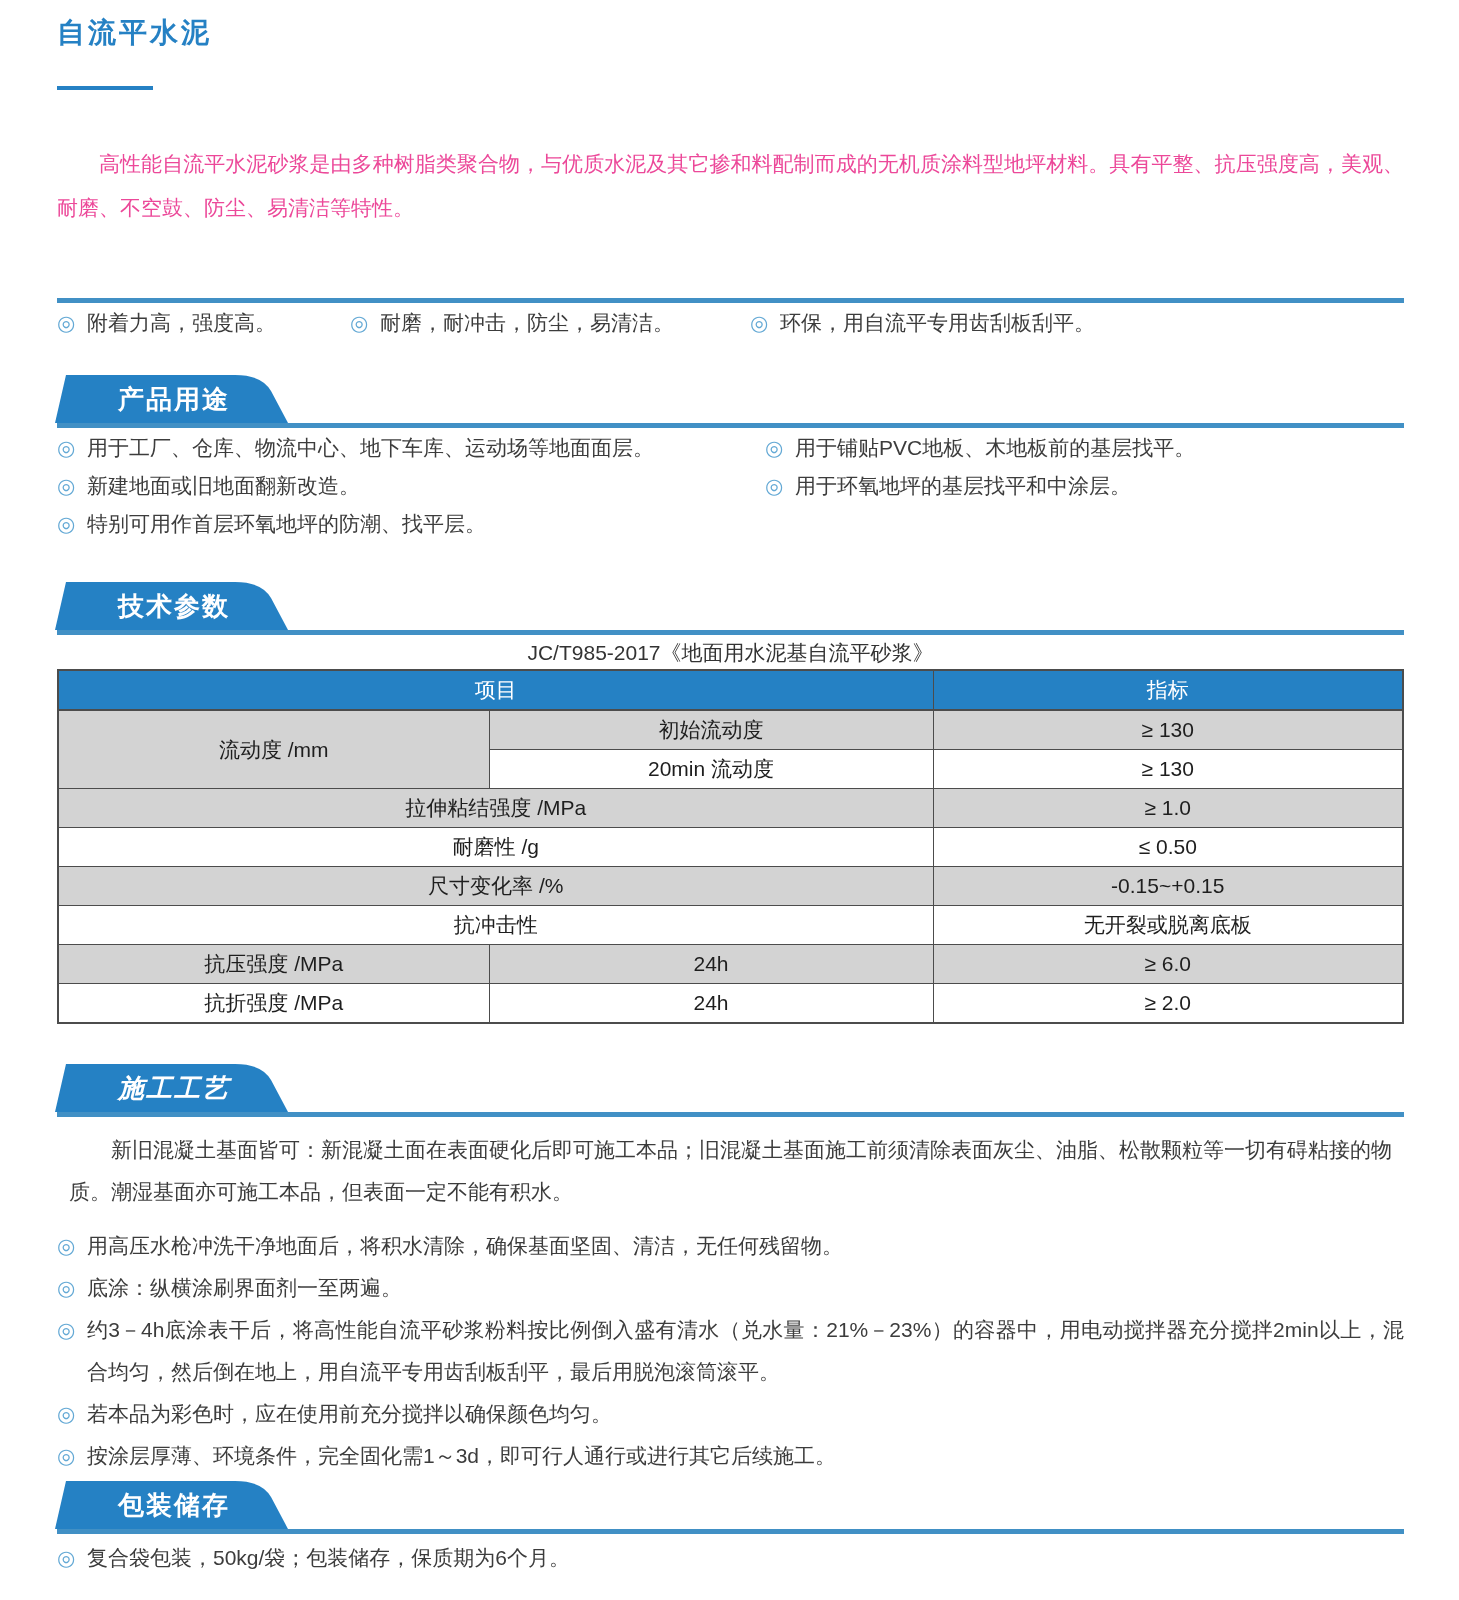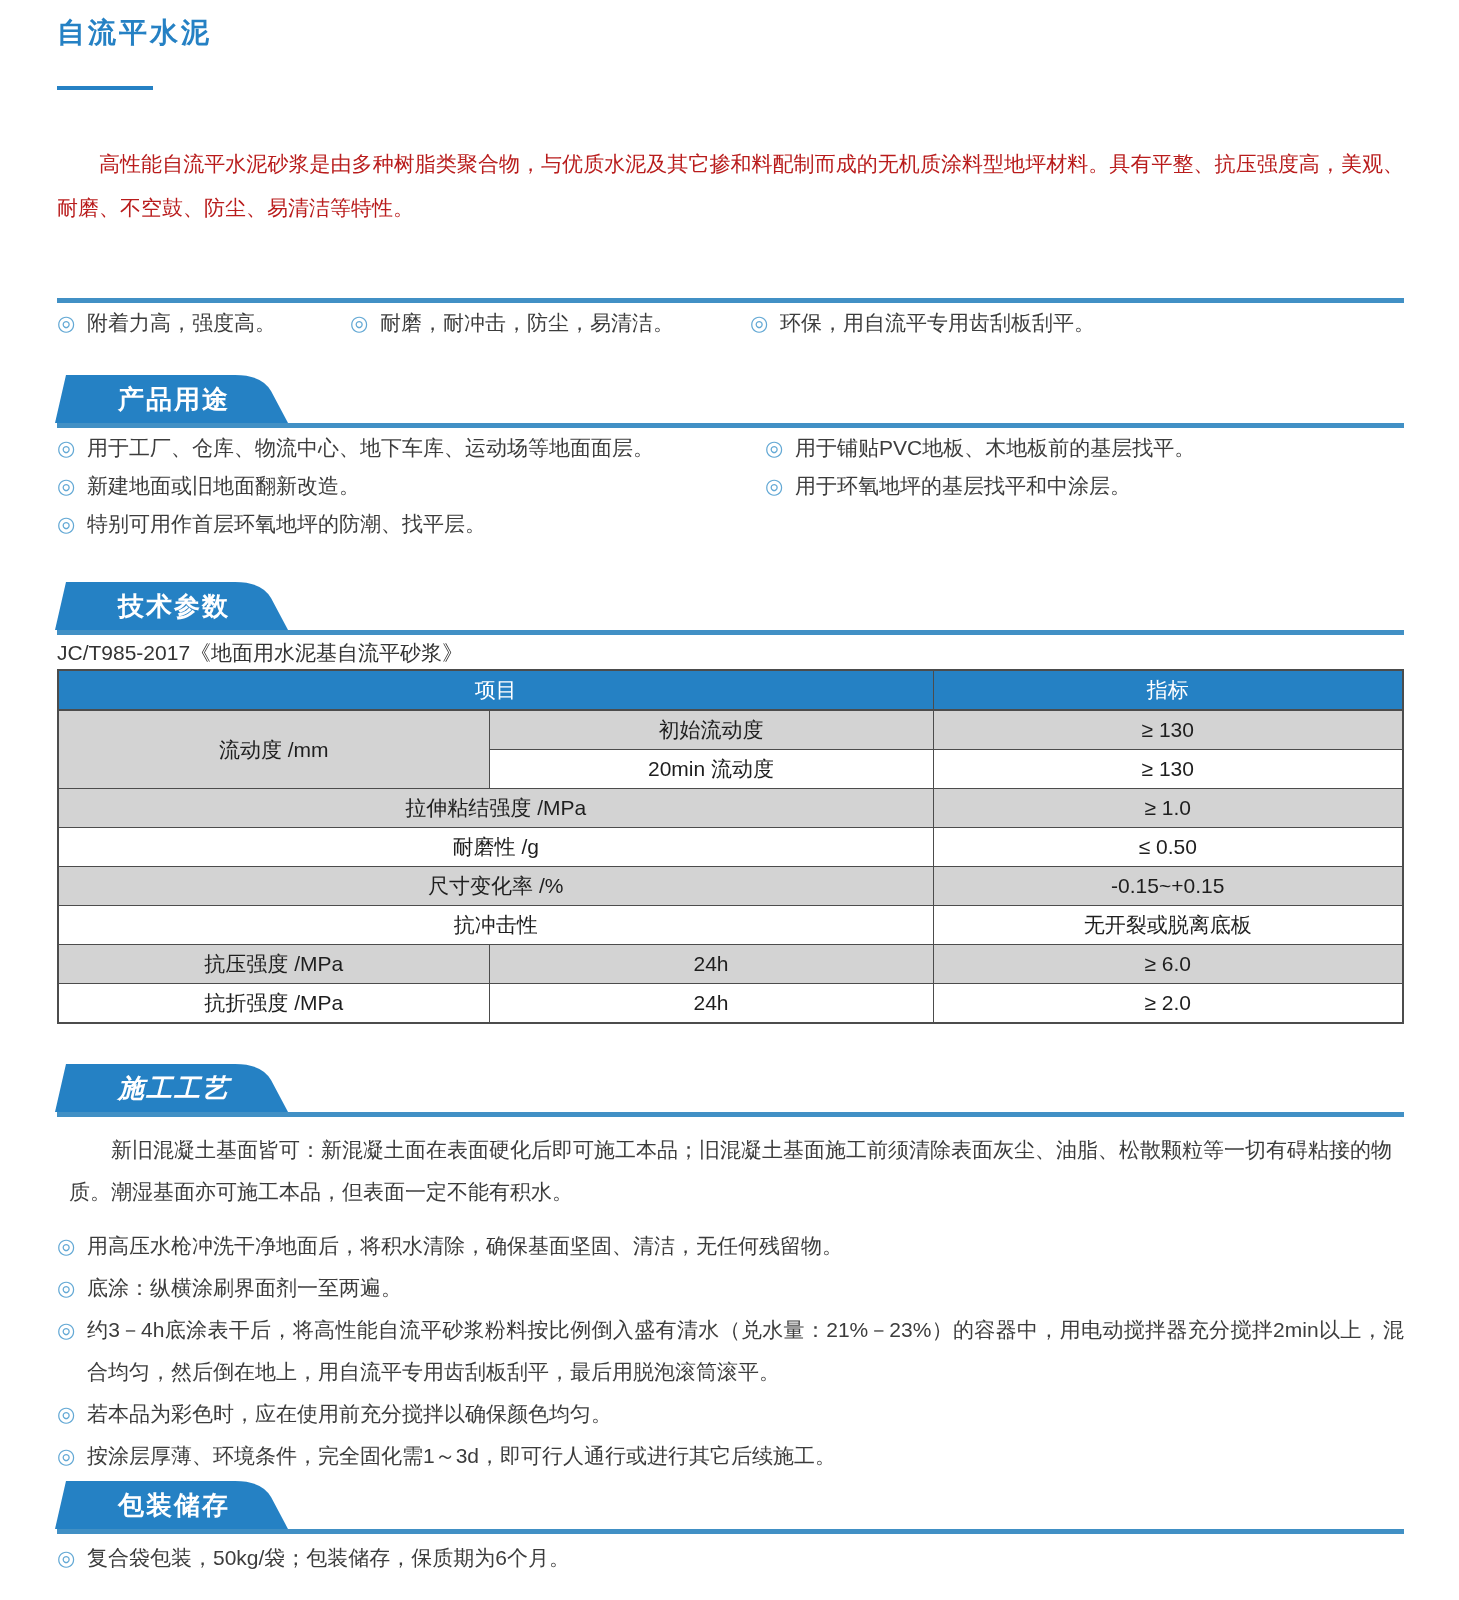--- a/index.html
+++ b/index.html
@@ -13,21 +13,21 @@
   .page { box-sizing:border-box; width:1459px; height:1600px; padding:14px 55px 0 57px; }
 
   
   .doc-title {
     margin:0; font-size:28px; font-weight:bold; color:#2581c4; letter-spacing:3px;
   }
   .title-rule { width:96px; height:4px; background:#2581c4; margin-top:34px; }
 
   
   .intro {
-    margin:52px 0 0 0; font-size:21px; line-height:44px; color:#b91c1c;
+    margin:52px 0 0 0; font-size:21px; line-height:44px; color:#ec4899;
     text-indent:2em; text-align:justify;
   }
 
   
   .section-header { position:relative; height:53px; }
   .section-tab { position:absolute; left:-2px; top:0; width:244px; height:48px; }
   .section-tab svg { position:absolute; left:0; top:0; width:244px; height:48px; display:block; }
   .section-tab path { fill:#2581c4; }
   .tab-label {
     position:absolute; left:16px; top:0; width:206px; height:48px; line-height:48px;
@@ -47,21 +47,21 @@
   .uses-col { list-style:none; margin:0; padding:0; }
   .uses-col .bitem { margin-bottom:14px; }
 
   .sh-features { margin-top:20px; }
   .sh-uses     { margin-top:40px; }
   .sh-specs    { margin-top:32px; }
   .sh-process  { margin-top:40px;font-style:italic; }
   .sh-packaging{ margin-top:4px; }
 
   
-  .specs-caption { margin-top:4px; font-size:21px; line-height:28px; color:#333; text-align:left; }
+  .specs-caption { margin-top:4px; font-size:21px; line-height:28px; color:#333; text-align:center; }
   table.specs {
     width:100%; margin-top:2px; border-collapse:collapse; table-layout:fixed;
     border:2px solid #4c4c4c;
   }
   table.specs col.c1 { width:431px; }
   table.specs col.c2 { width:444px; }
   table.specs th, table.specs td {
     border:1px solid #4c4c4c; height:38px; padding:0 8px;
     text-align:center; vertical-align:middle;
     font-size:21px; font-weight:normal; color:#1e1e1e;

